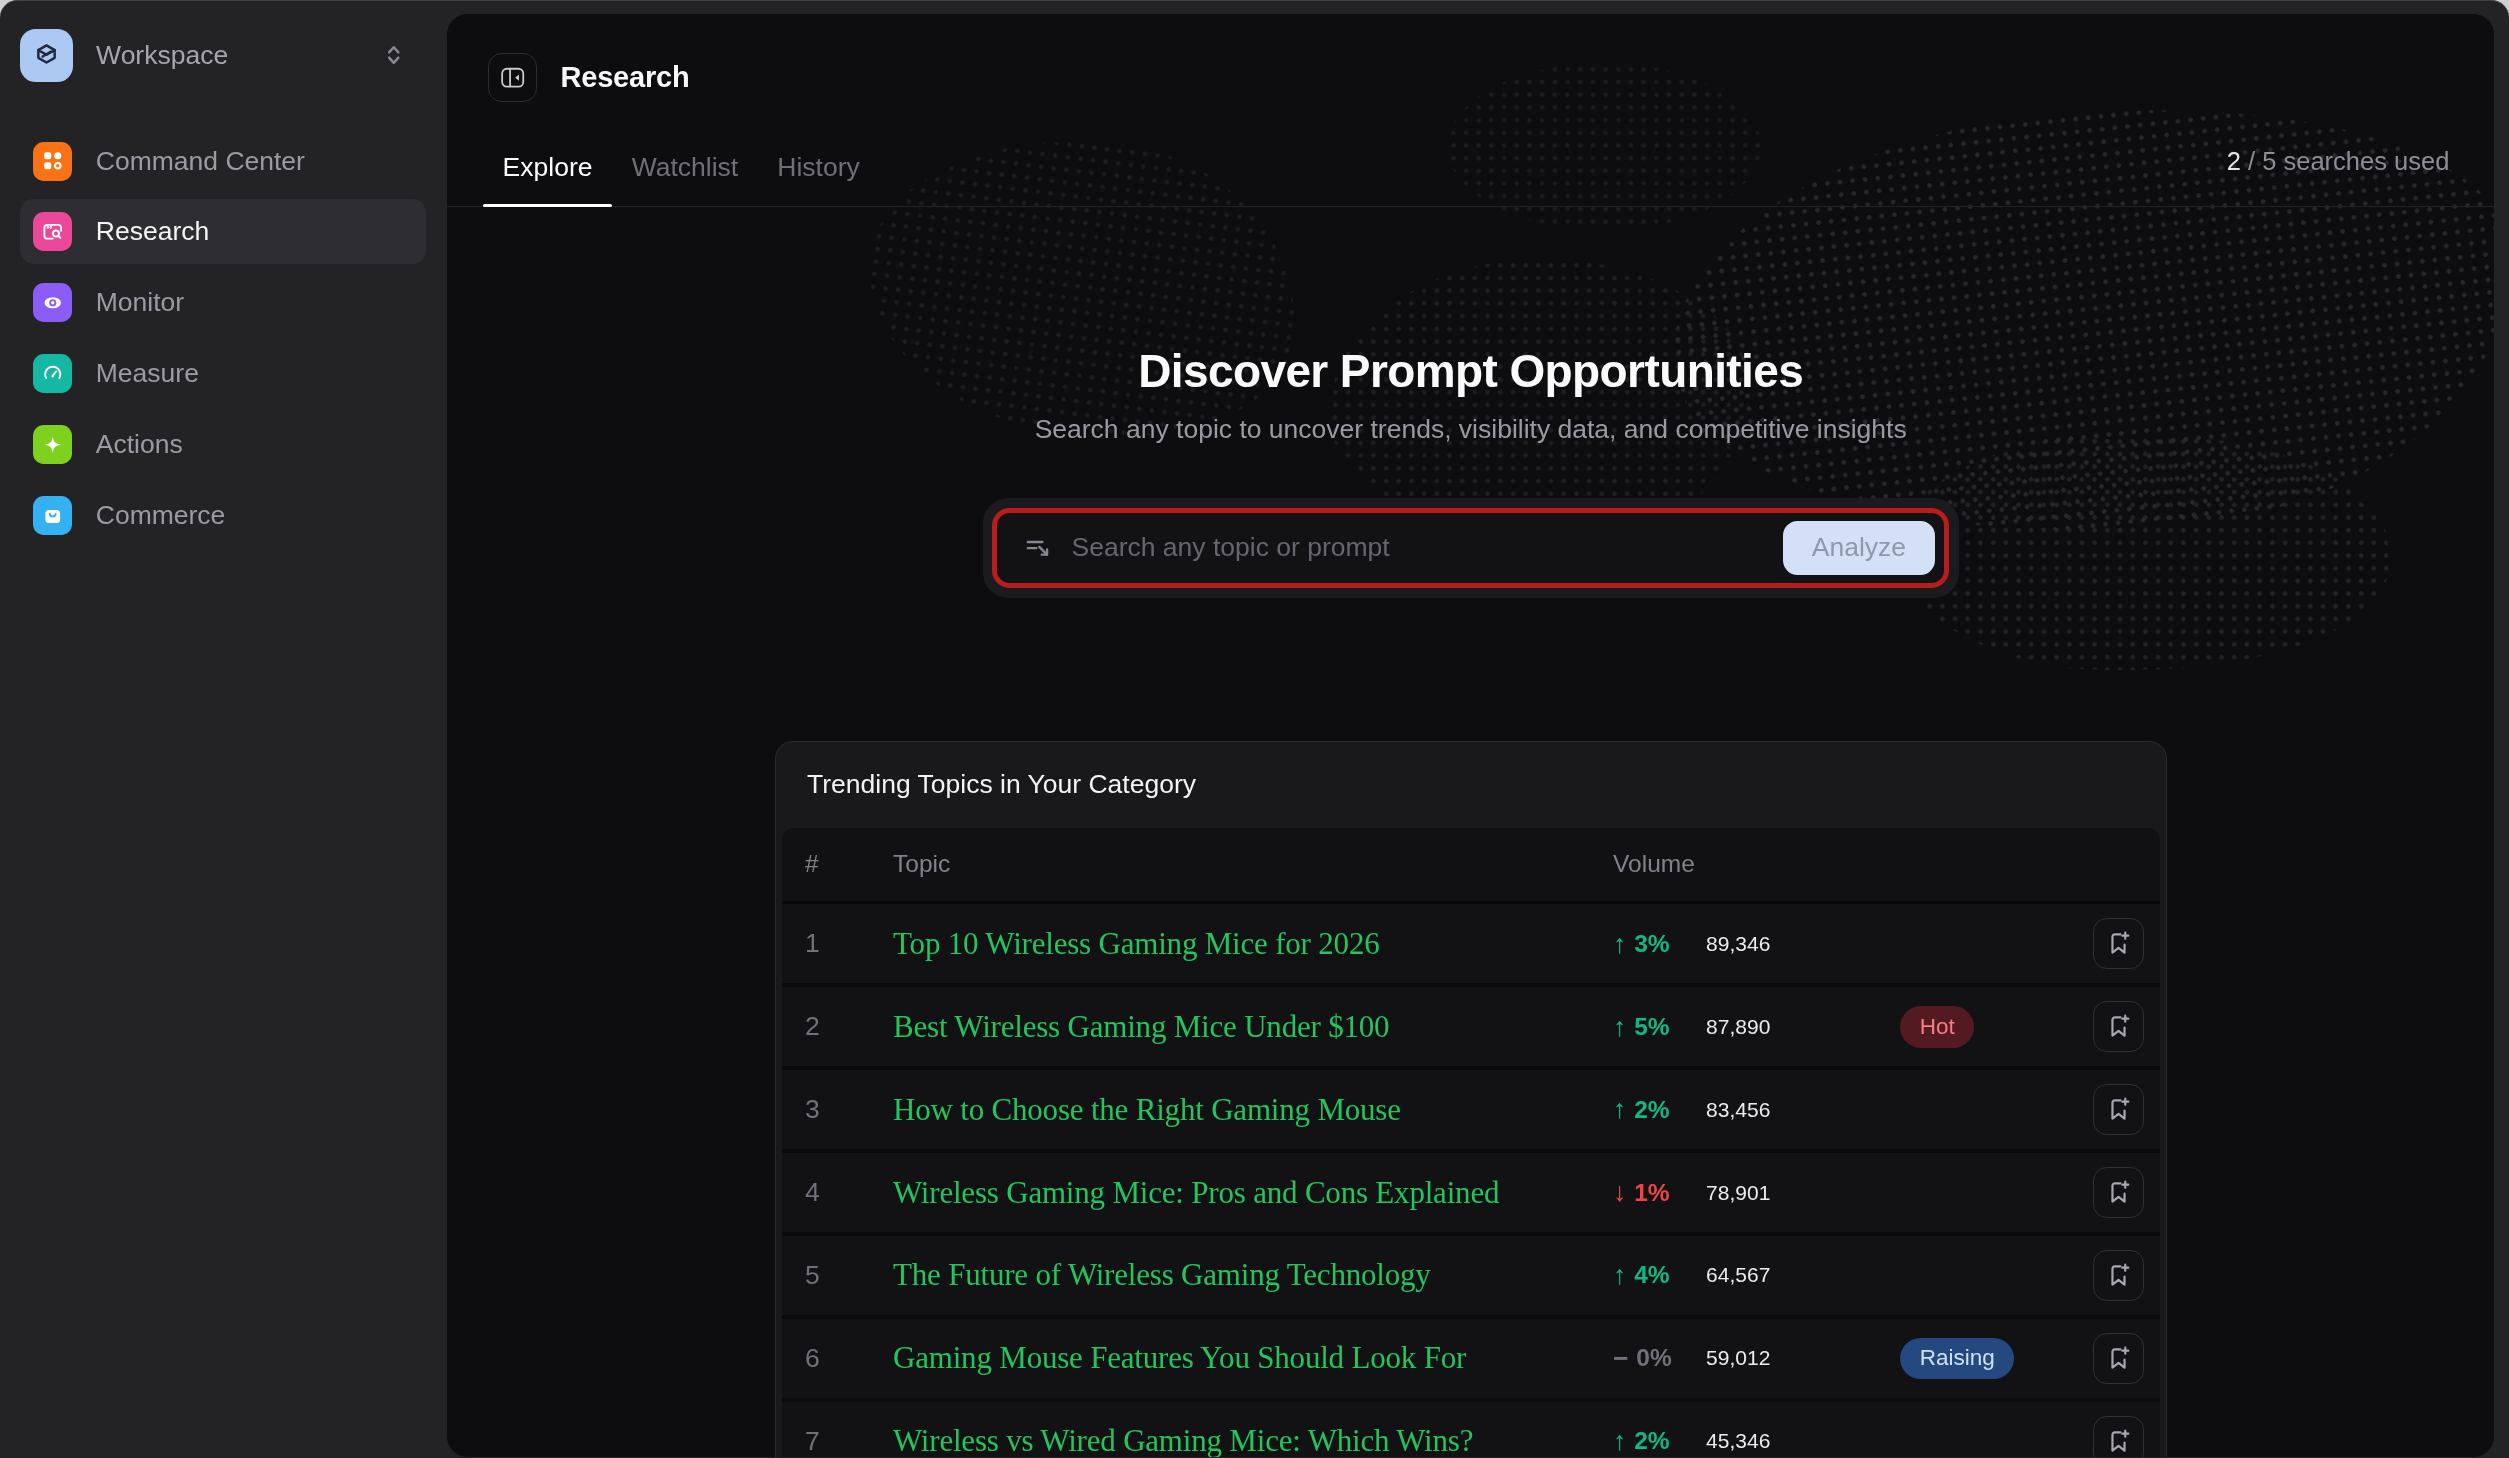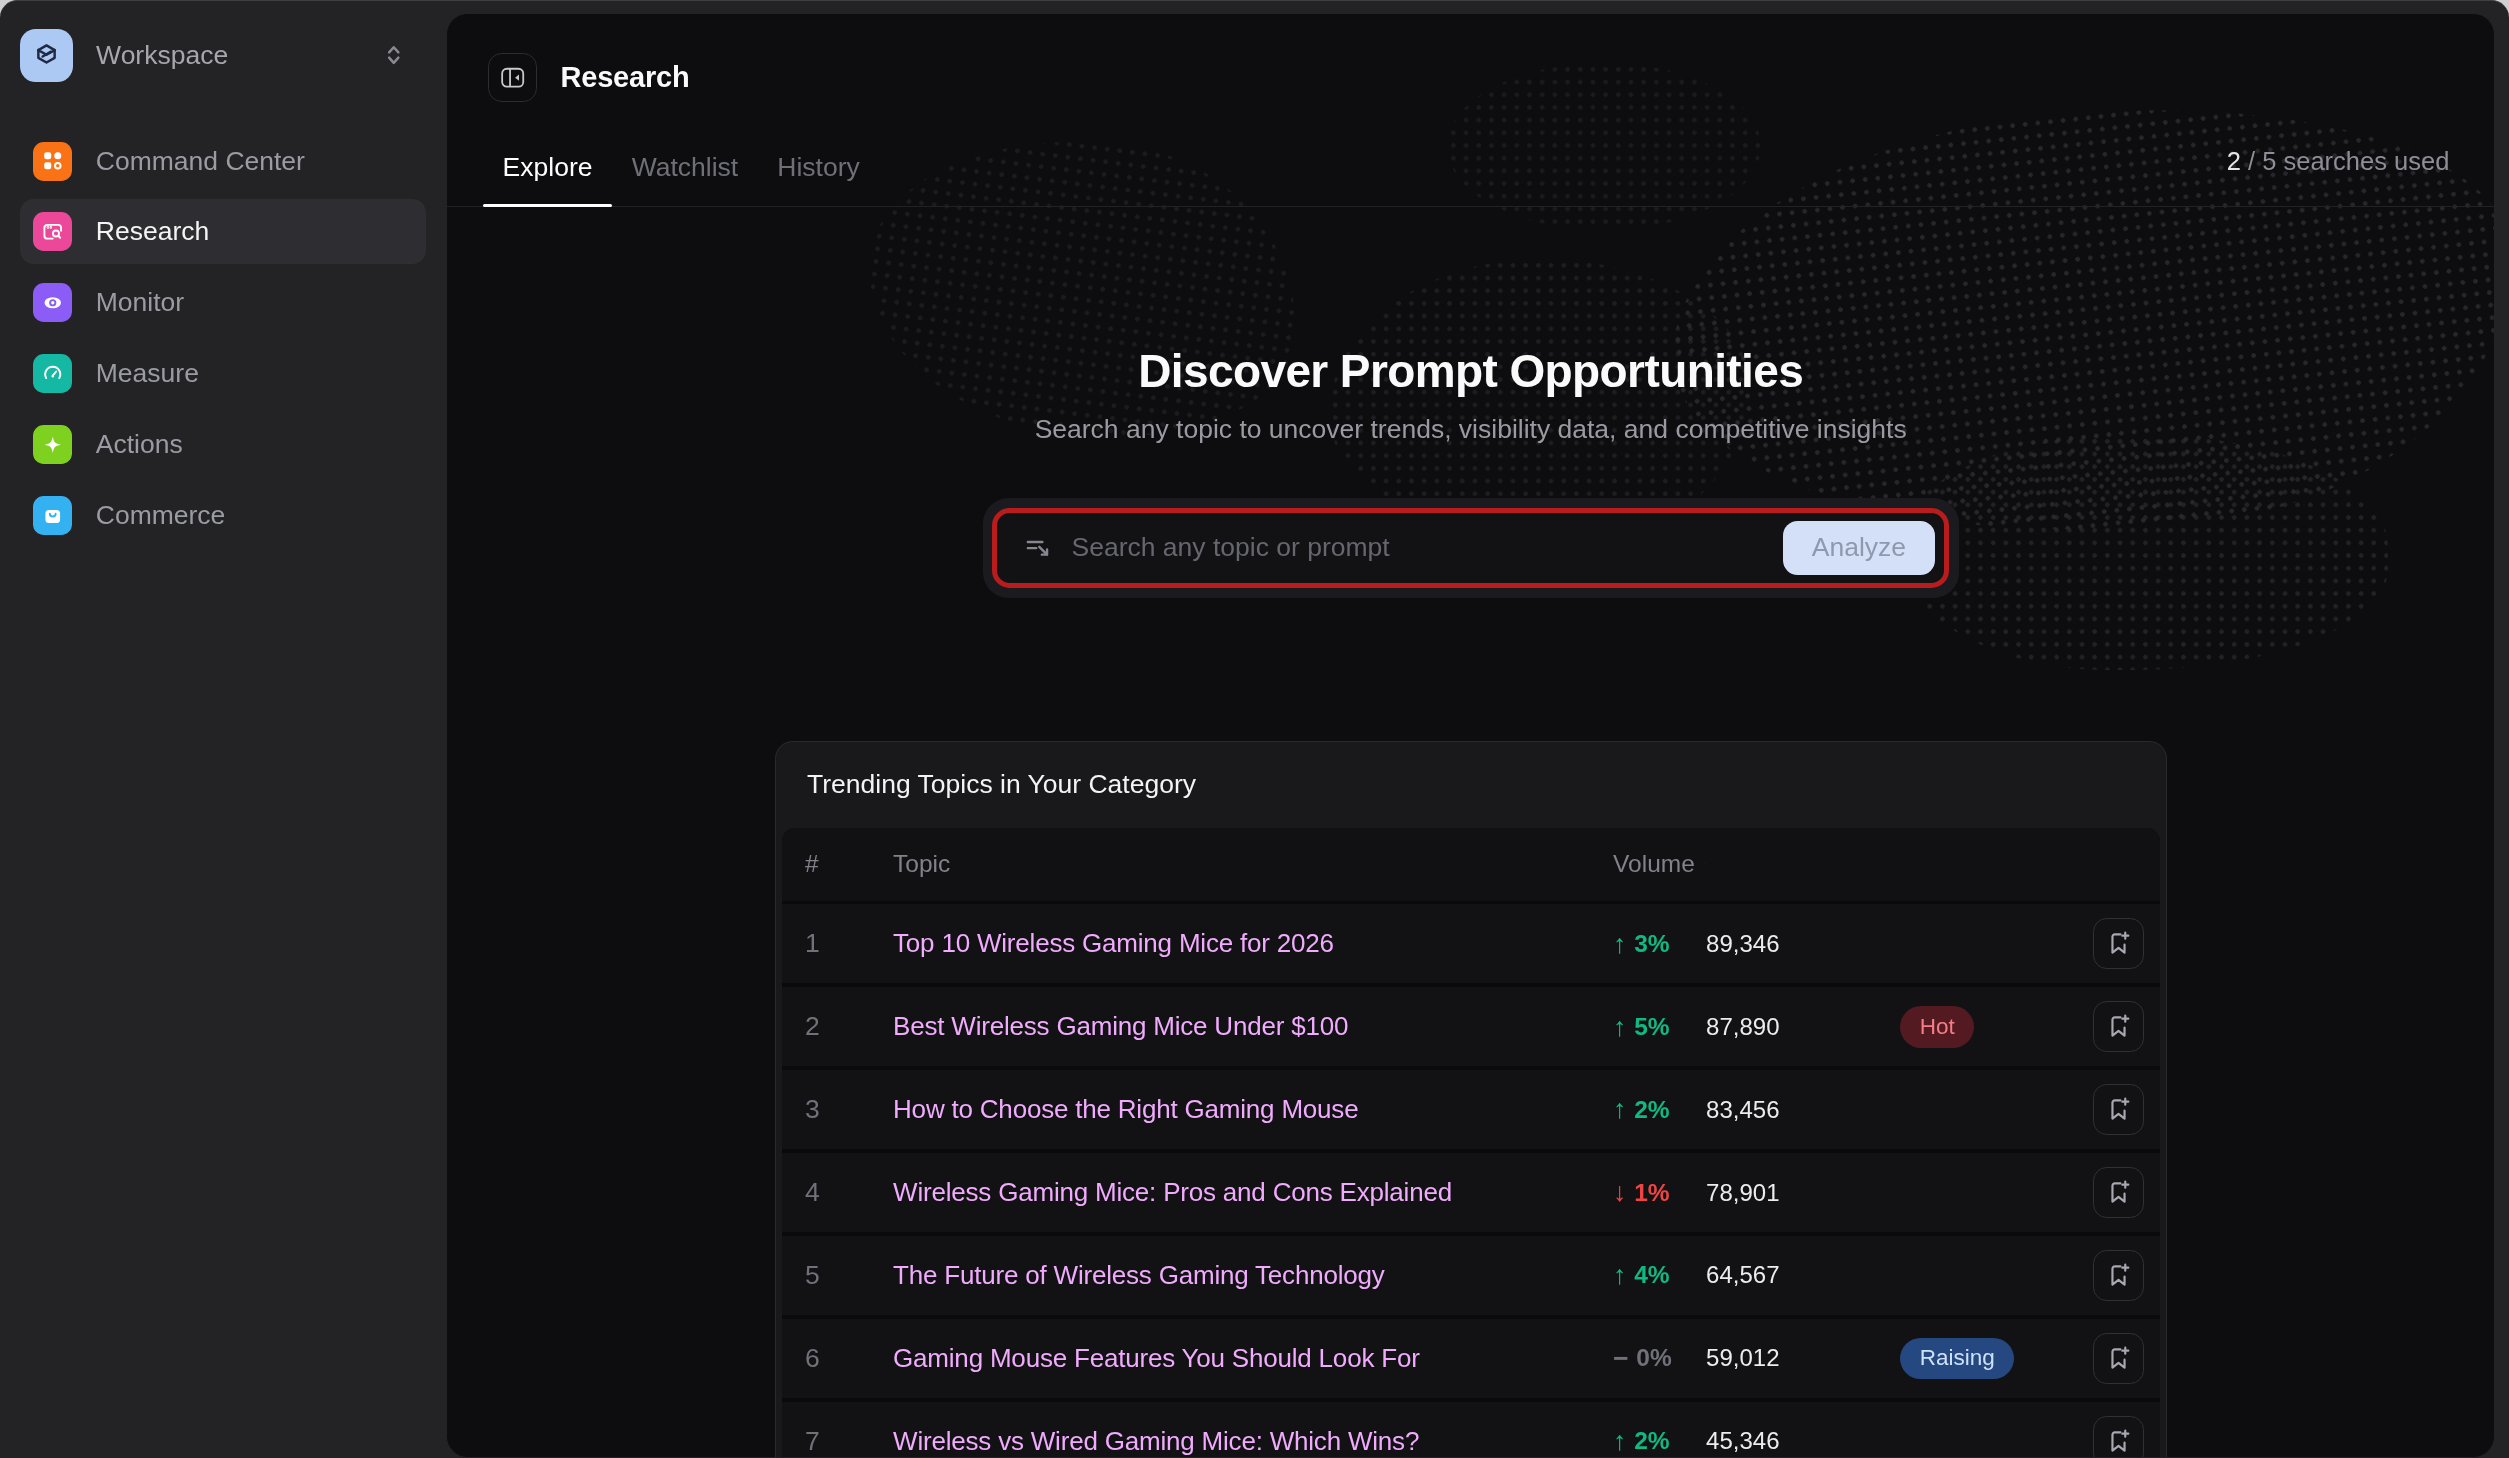--- a/index.html
+++ b/index.html
@@ -56,24 +56,24 @@
   
   .card{width:1392px;margin:143px auto 0;background:#19191c;border:1px solid #2a2a2e;border-radius:17.6px;position:relative;z-index:2;padding:0 5.9px 5.9px;box-sizing:border-box;}
   .card-head{height:86px;display:flex;align-items:center;padding:0 25.5px;}
   .card-title{font-size:26.5px;color:#f4f4f5;font-weight:500;}
   .tbl{background:#0a0a0c;border-radius:13.7px;overflow:hidden;padding-bottom:3.9px;}
   .thead,.trow{display:grid;grid-template-columns:88px 1fr 93px 194px 193px 53px;align-items:center;padding:0 13.7px 0 23.5px;}
   .thead{height:73px;background:#111114;color:#82828a;font-size:24.5px;}
   .th-volume{display:flex;align-items:center;gap:9.8px;white-space:nowrap;cursor:pointer;}
   .trow{height:79px;margin-top:3.9px;background:#121215;cursor:pointer;}
   .c-rank{color:#71717a;font-size:26.5px;}
-  .c-topic{color:#f0abfc;font-size:26px;letter-spacing:-0.2px;}
+  .c-topic{color:#22c55e;font-size:31px;letter-spacing:-0.2px;font-family:Liberation Serif, serif;}
   .c-change{font-size:24.5px;font-weight:600;display:flex;align-items:center;gap:7.8px;white-space:nowrap;}
   .c-change .arrow{font-size:26.5px;line-height:1;}
-  .c-volume{color:#ececee;font-size:24px;font-weight:500;}
+  .c-volume{color:#ececee;font-size:21px;font-weight:500;}
   .badge{display:inline-block;padding:7.8px 19.6px;border-radius:979px;font-size:22.5px;font-weight:500;}
   .bm-btn{width:51px;height:51px;border-radius:13.7px;border:1.5px solid #313135;background:transparent;display:flex;align-items:center;justify-content:center;cursor:pointer;}
 </style>
 </head>
 <body>
 
 <div class="app">
 
   <aside class="sidebar">
     <div class="ws-row">

